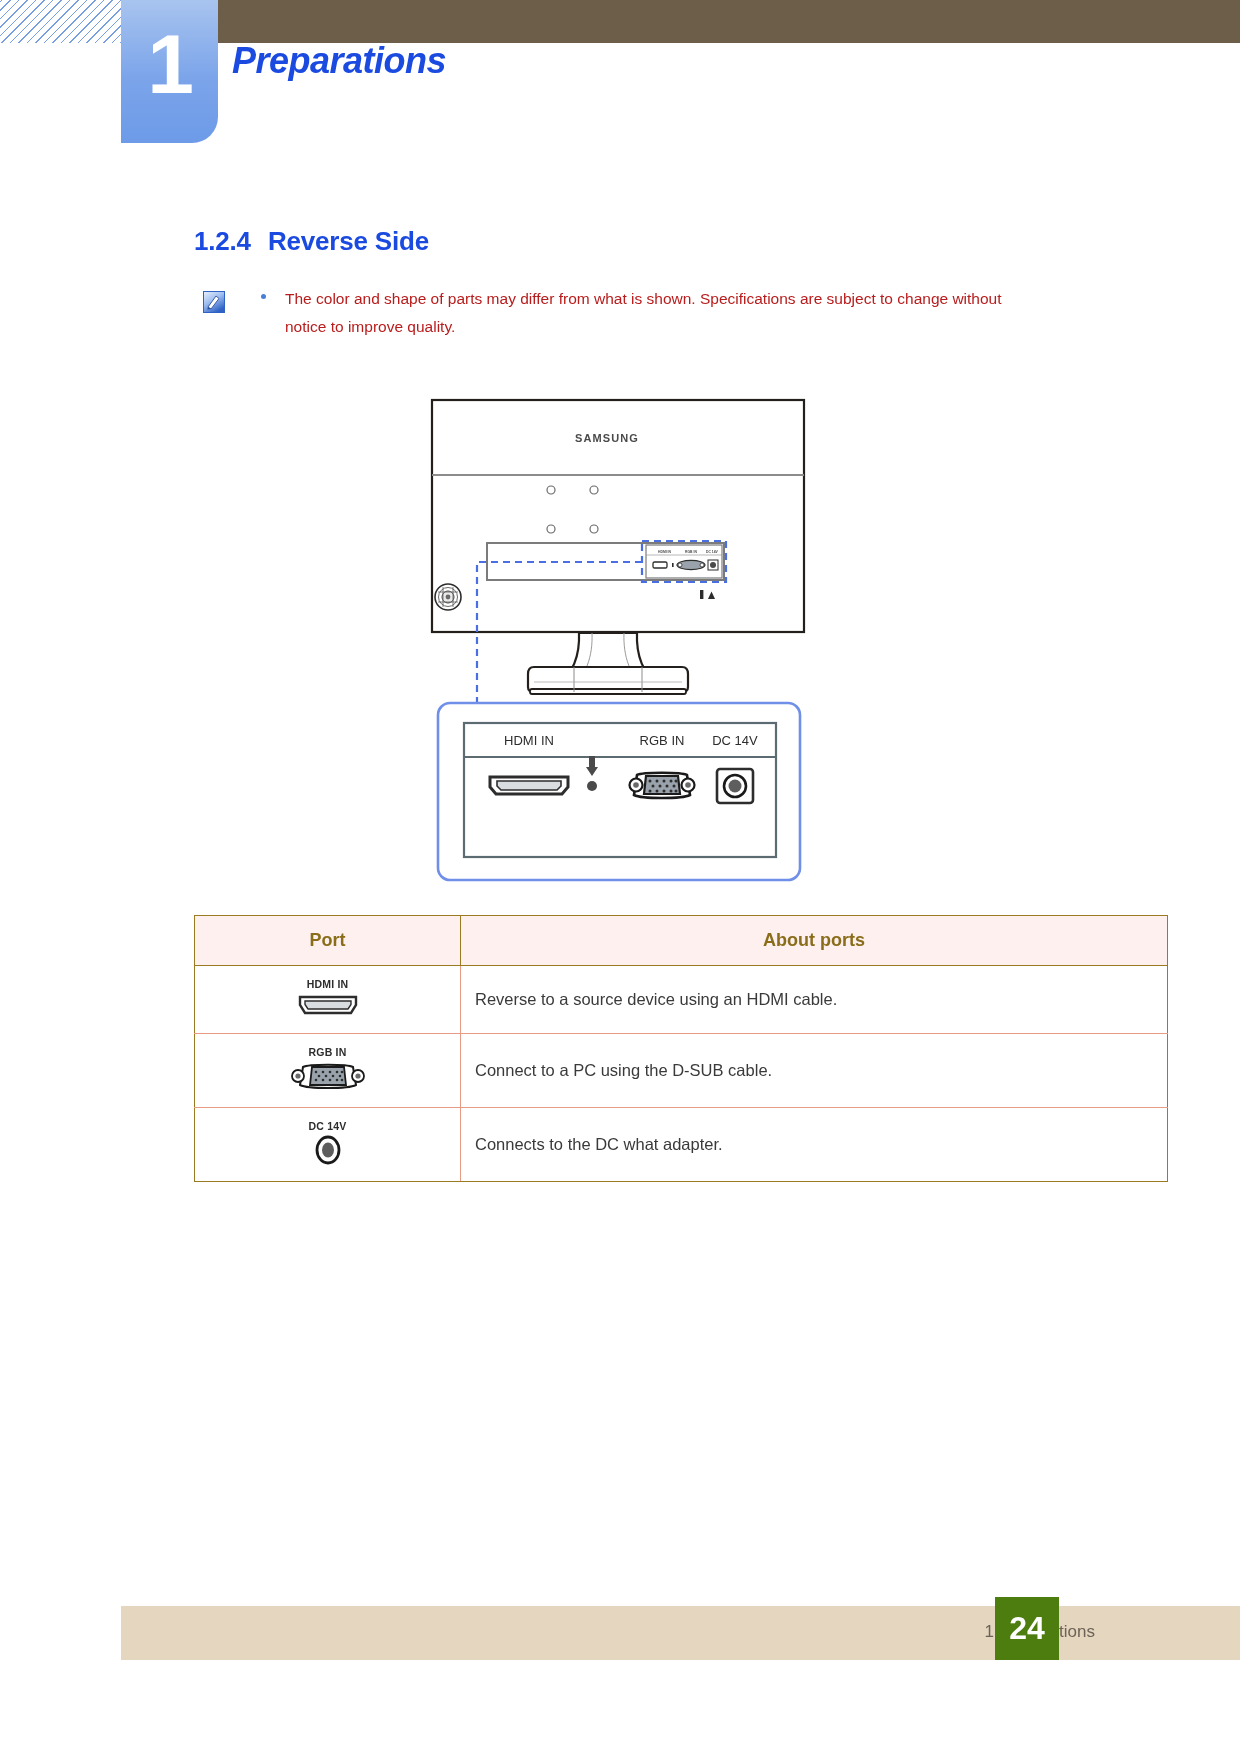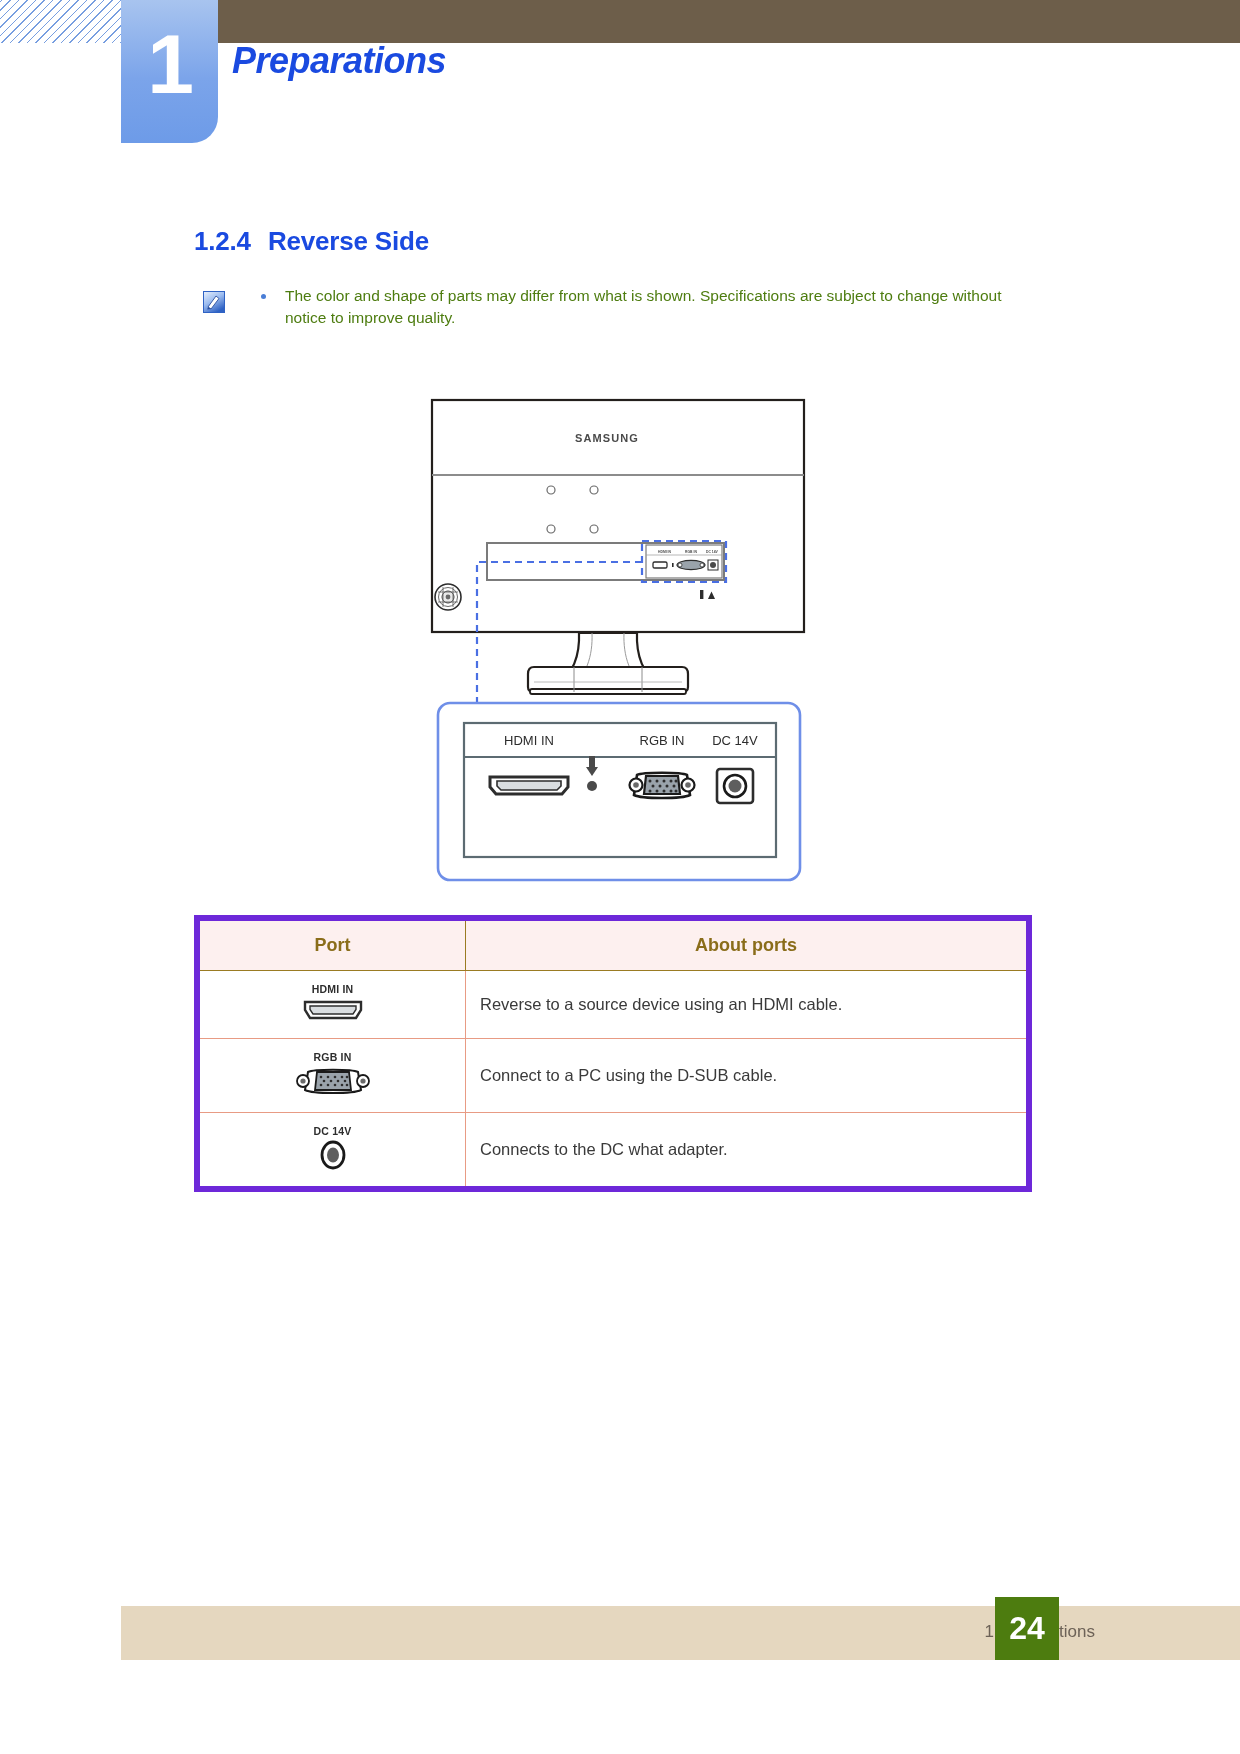--- a/index.html
+++ b/index.html
@@ -51,38 +51,38 @@
 
   
   .note-icon{
     position:absolute;left:203px;top:291px;width:22px;height:22px;
   }
   .note-list{
     position:absolute;left:255px;top:285px;width:780px;
   }
   .note-li{
     position:relative;padding-left:30px;
-    color:#4d7c0f;font-size:15.5px;line-height:22px;
+    color:#b91c1c;font-size:15.5px;line-height:28px;
     margin-bottom:7px;
   }
   .note-li .bul{
     position:absolute;left:6px;top:9px;width:5px;height:5px;
     border-radius:50%;background:#4a7ed6;
   }
 
   
   .figure{position:absolute;left:194px;top:390px;width:845px;height:510px;text-align:right;}
 
   .mon-svg{position:absolute;left:0;top:0;}
 
   
   .ptable{
-    position:absolute;left:194px;top:915px;width:838px;
+    position:absolute;left:194px;top:915px;width:974px;
     border-collapse:collapse;
-    border:6px solid #6d28d9;
+    border:1px solid #6d28d9;
   }
   .ptable th{
     background:#fdf0ef;border:1px solid #9a7b22;
     color:#8a6d1a;font-size:18px;font-weight:700;
     padding:14px 0;text-align:center;
   }
   .ptable td{
     border:1px solid #e89b84;
     vertical-align:middle;
   }

